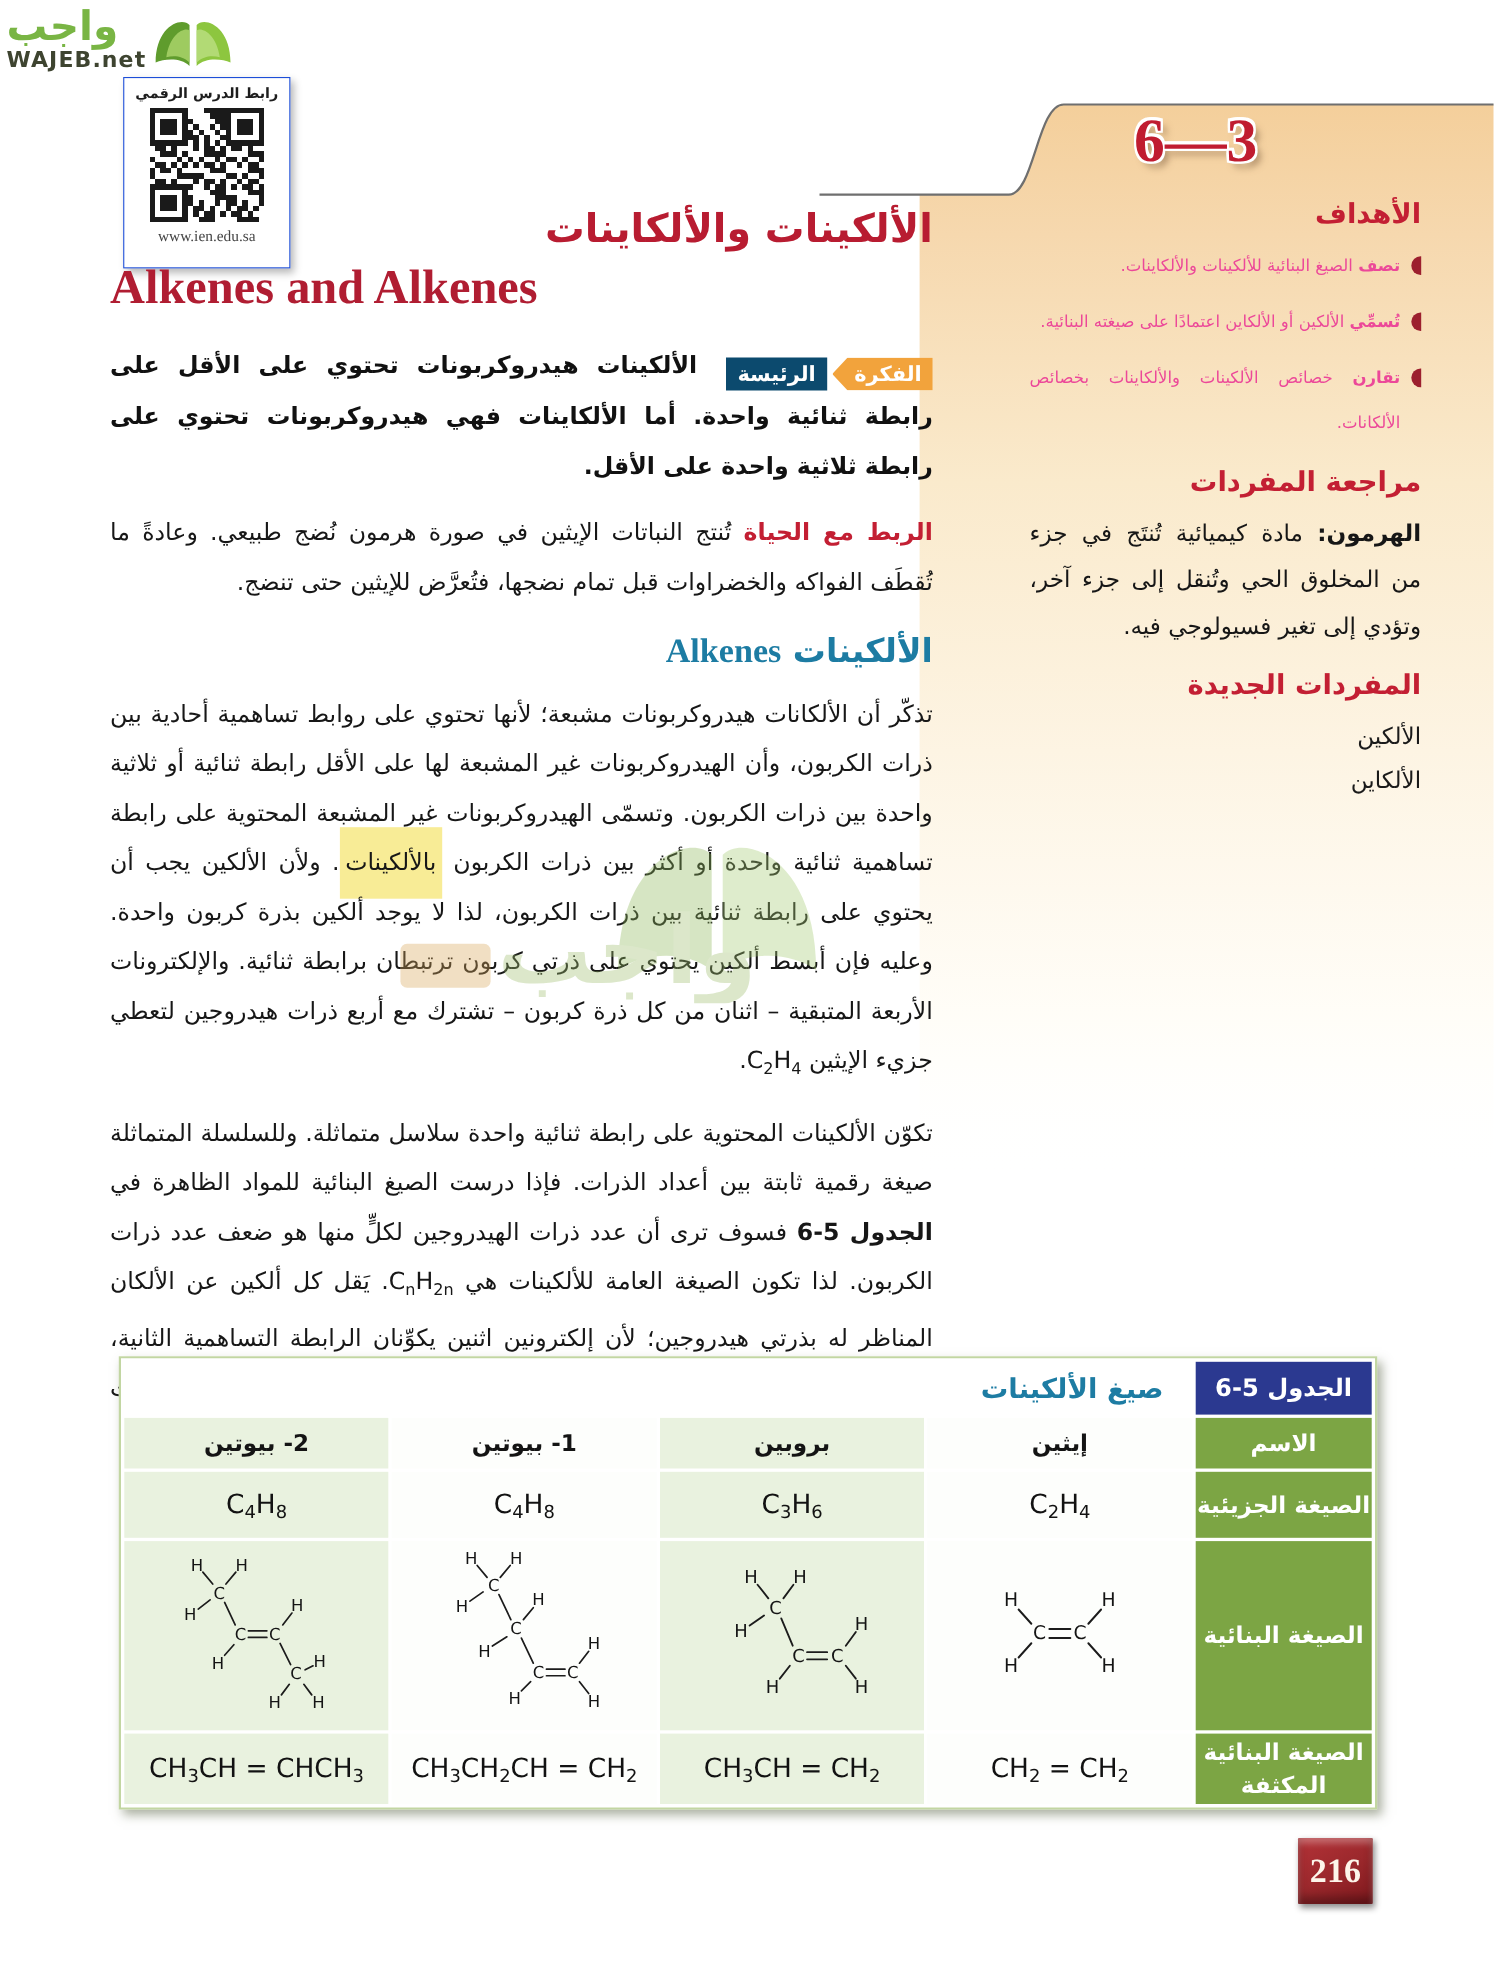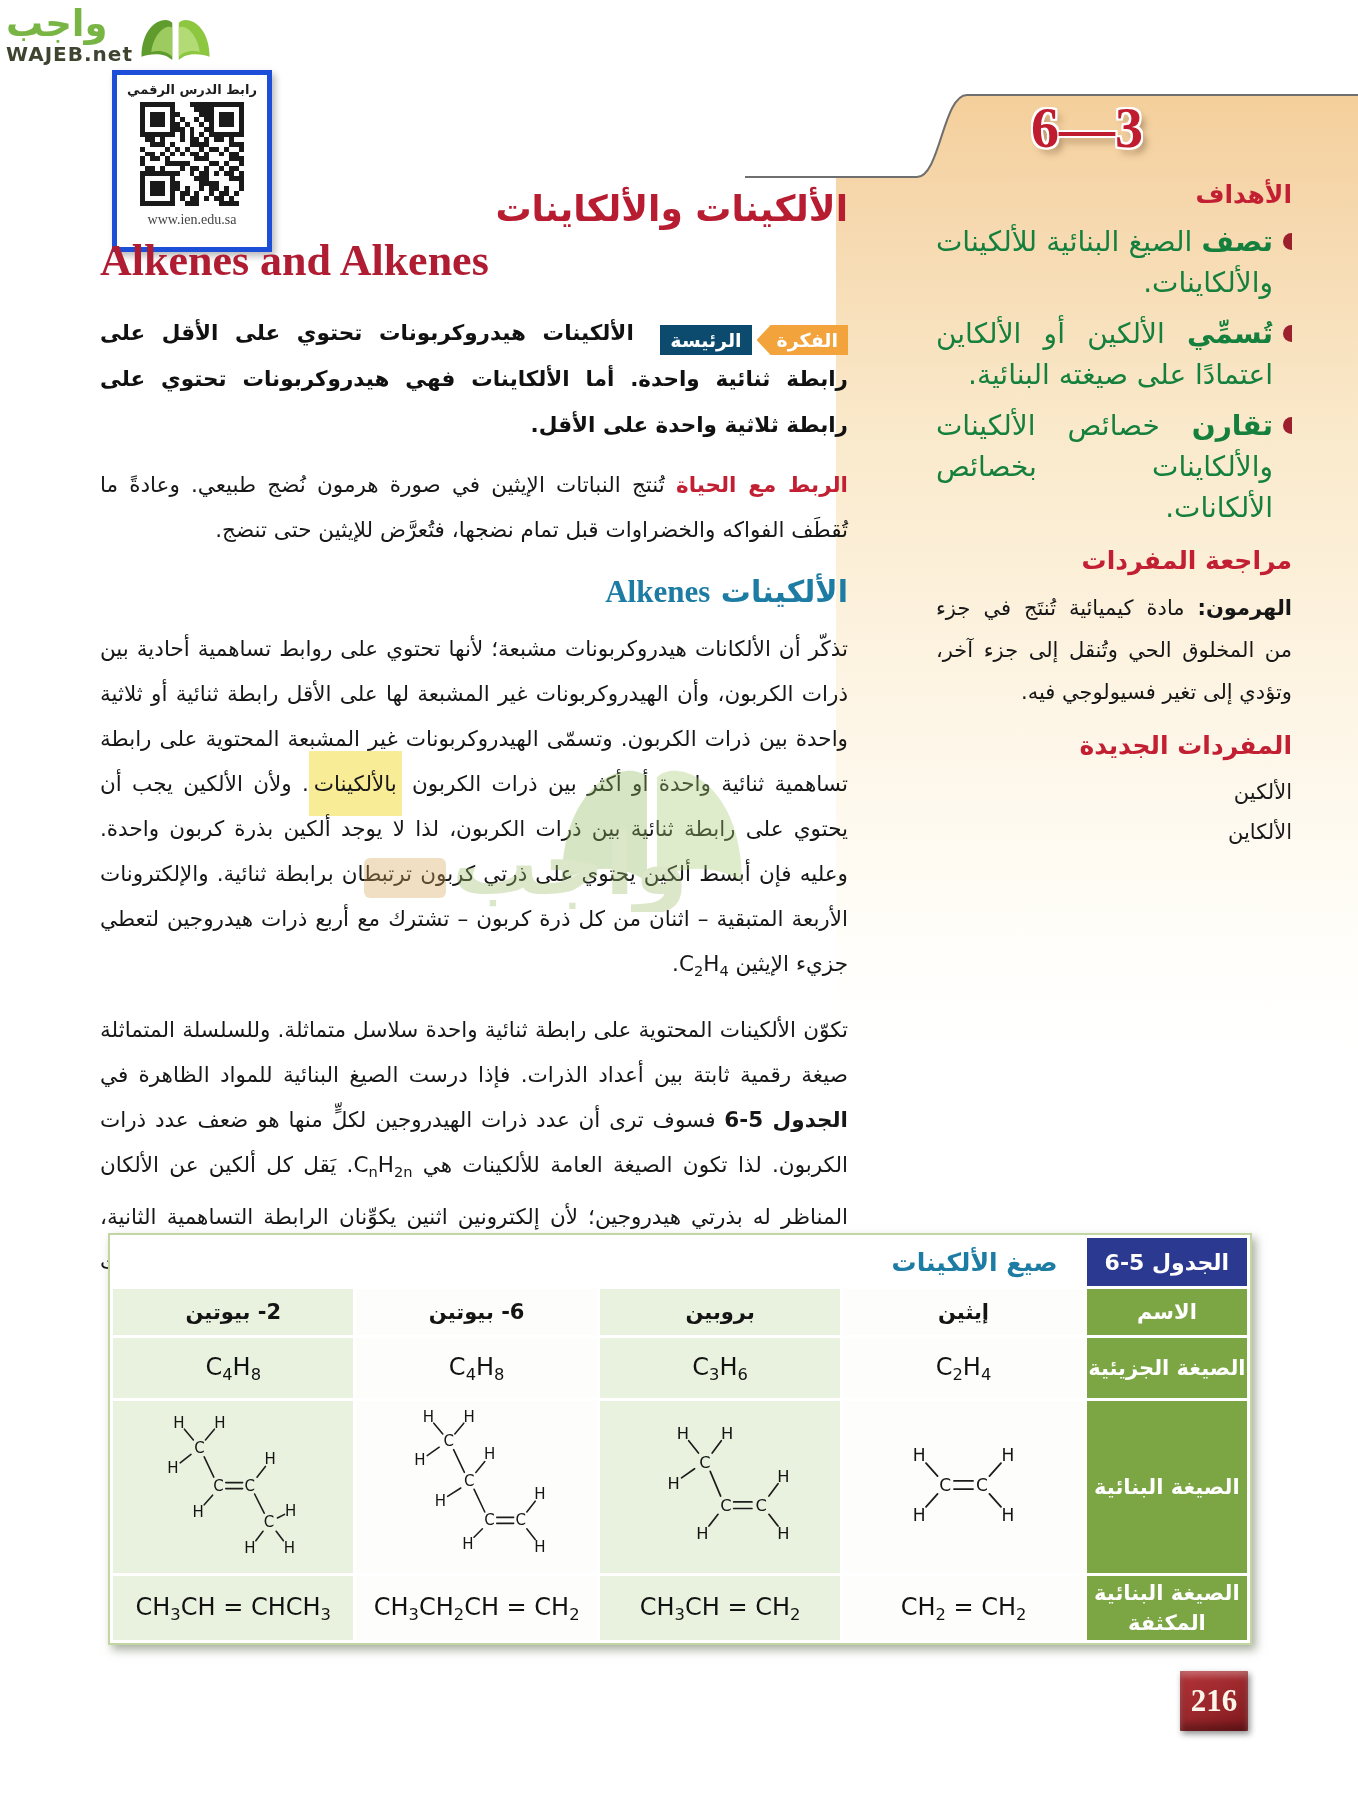--- a/index.html
+++ b/index.html
@@ -10,40 +10,40 @@
   
   .brand{position:absolute;left:6px;top:4px;width:210px;}
   .brand-row{display:flex;align-items:flex-start;}
   .brand-txt{display:flex;flex-direction:column;align-items:flex-start;}
   .brand-ar{font-size:37px;font-weight:bold;color:#79b544;line-height:40px;}
   .brand-en{font-size:20px;font-weight:bold;color:#3e4430;letter-spacing:1px;line-height:20px;}
   .book-icon{width:88px;height:70px;margin-left:2px;}
   
   .qr-card{
     position:absolute;left:112px;top:70px;width:150px;height:172px;background:#fff;
-    box-shadow:3px 4px 7px rgba(0,0,0,.28);border:5px solid #1d4ed8;text-align:center;
+    box-shadow:3px 4px 7px rgba(0,0,0,.28);border:1px solid #1d4ed8;text-align:center;
   }
   .qr-label{font-size:13px;font-weight:bold;color:#1d1d1d;margin-top:7px;}
   .qr-svg{width:104px;height:104px;margin-top:5px;}
   .qr-url{font-family:"Liberation Serif",serif;font-size:14px;color:#444;margin-top:2px;}
   
   .panel-svg{position:absolute;left:700px;top:85px;width:658px;height:990px;pointer-events:none;}
   .lesson-number{
     position:absolute;left:1012px;top:96px;width:150px;text-align:center;
     font-family:"Liberation Serif",serif;font-weight:bold;font-size:56px;color:#c01c30;
     text-shadow:-2px 0 0 #fff,2px 0 0 #fff,0 -2px 0 #fff,0 2px 0 #fff,
       -2px -2px 0 #fff,2px 2px 0 #fff,-2px 2px 0 #fff,2px -2px 0 #fff,
       5px 6px 7px rgba(120,90,60,.55);
   }
   
   .sidebar{position:absolute;right:66px;top:180px;width:356px;direction:rtl;text-align:right;}
   .side-h{font-size:25px;font-weight:bold;color:#c31f33;margin:0 0 12px 0;}
   .obj-item{display:flex;gap:10px;margin-bottom:10px;align-items:flex-start;}
   .obj-marker{flex:none;width:9px;height:17px;margin-top:12px;background:#9c1f2e;border-radius:9px 0 0 9px;}
-  .obj-text{flex:1;font-size:28px;line-height:41px;text-align:justify;color:#15803d;}
+  .obj-text{flex:1;font-size:15px;line-height:41px;text-align:justify;color:#ec4899;}
   .obj-text b{font-weight:bold;}
   .vocab-def{font-size:21px;line-height:42px;text-align:justify;margin:0 0 6px 0;}
   .vocab-item{font-size:21px;line-height:40px;color:#1a1a1a;}
   .mt18{margin-top:18px;}
   
   .main-col{position:absolute;left:100px;top:186px;width:748px;}
   .title-ar{margin:0;text-align:right;direction:rtl;font-size:36px;font-weight:bold;color:#b81c31;line-height:46px;}
   .title-en{margin:4px 0 0 0;font-family:"Liberation Serif",serif;font-size:44px;font-weight:bold;color:#b01d32;line-height:50px;}
   .idea{margin:24px 0 0 0;direction:rtl;text-align:justify;font-size:21.5px;font-weight:bold;line-height:46px;color:#111;}
   .badges{display:inline-flex;gap:5px;margin-left:10px;vertical-align:-7px;}
@@ -444,21 +444,21 @@
       </colgroup>
     <tbody>
         <tr>
       <td class="cell-caption">الجدول 5-6</td>
       <td class="cell-title" colspan="4">صيغ الألكينات</td>
     </tr>
     <tr>
       <td class="cell-head">الاسم</td>
       <td class="cell-name c-white">إيثين</td>
       <td class="cell-name c-green">بروبين</td>
-      <td class="cell-name c-white">6- بيوتين</td>
+      <td class="cell-name c-white">1- بيوتين</td>
       <td class="cell-name c-green">2- بيوتين</td>
     </tr>
     <tr>
       <td class="cell-head">الصيغة الجزيئية</td>
       <td class="cell-mol c-white">C<sub>2</sub>H<sub>4</sub></td>
       <td class="cell-mol c-green">C<sub>3</sub>H<sub>6</sub></td>
       <td class="cell-mol c-white">C<sub>4</sub>H<sub>8</sub></td>
       <td class="cell-mol c-green">C<sub>4</sub>H<sub>8</sub></td>
     </tr>
     <tr>

